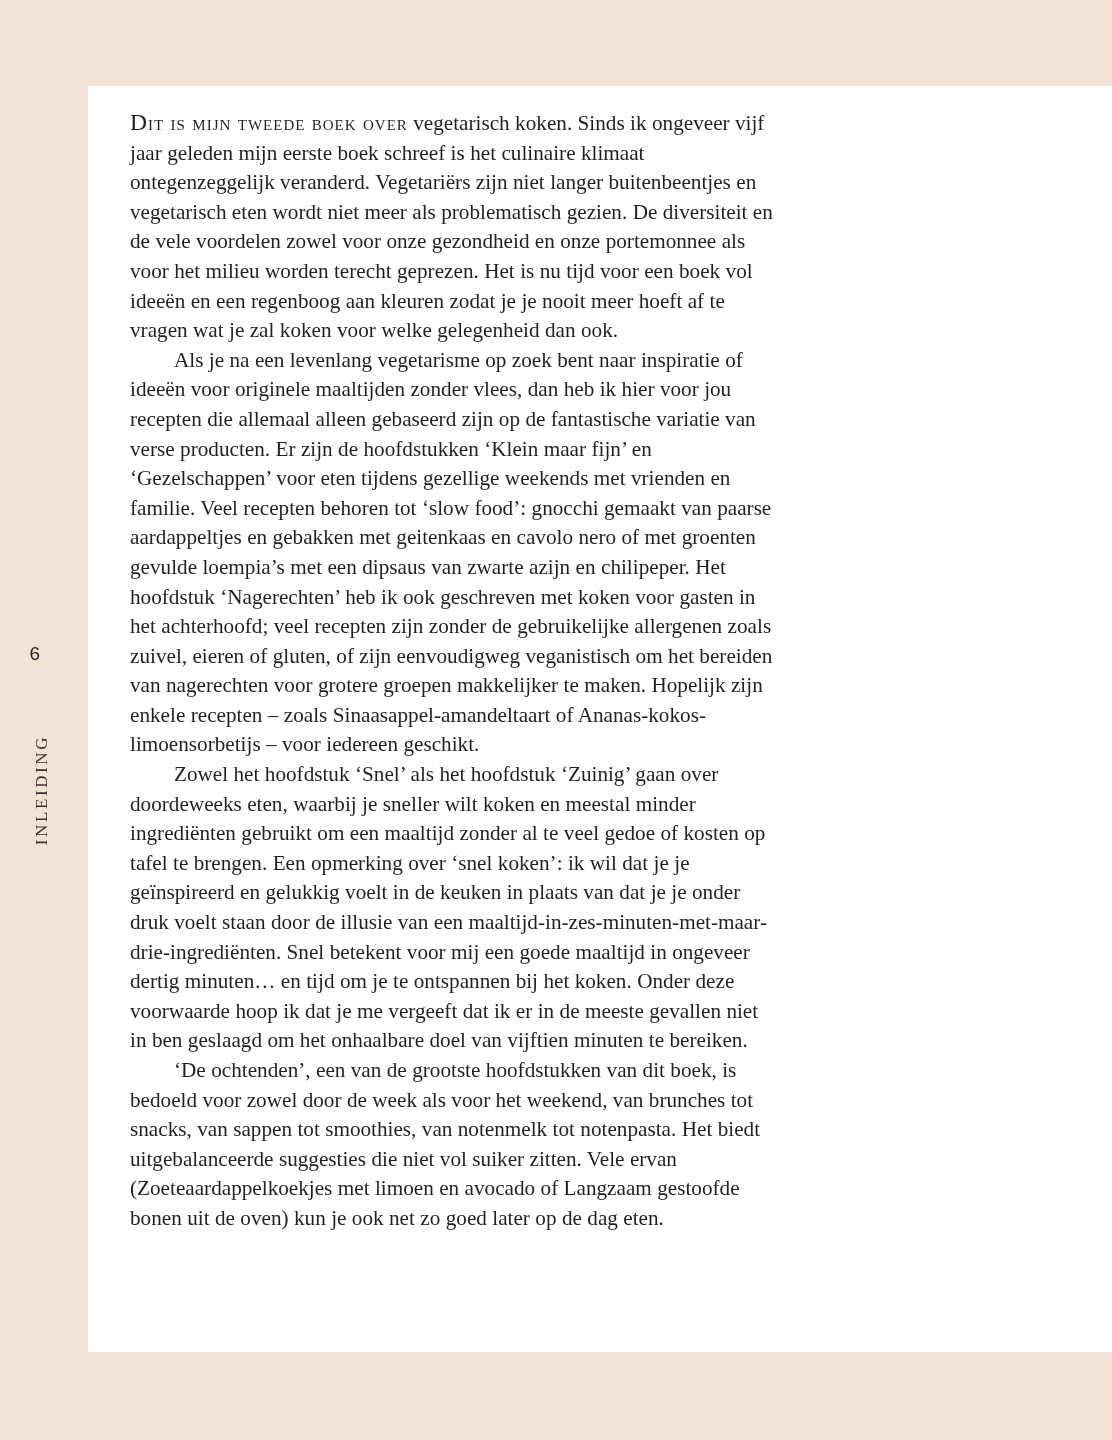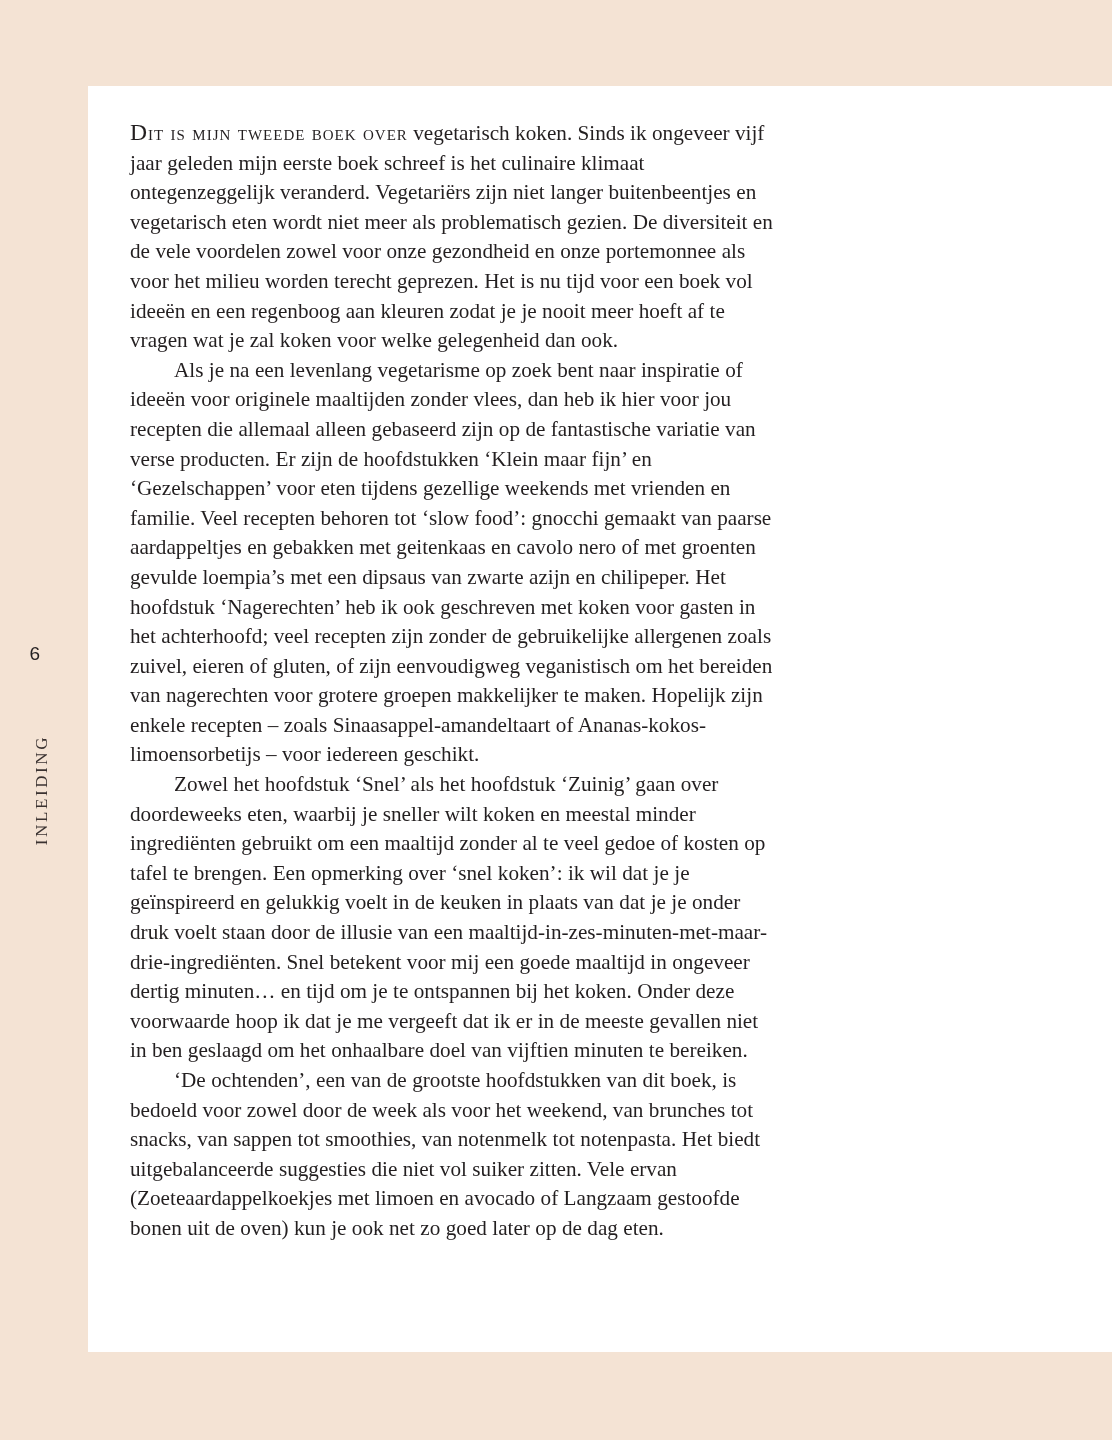--- a/index.html
+++ b/index.html
@@ -63,21 +63,21 @@
     font-size: 17px;
     letter-spacing: 2.6px;
     color: #3a3230;
     white-space: nowrap;
   }
 
   
   .column {
     position: absolute;
     left: 130px;
-    top: 118px;
+    top: 108px;
     width: 648px;
   }
   .column p {
     margin: 0;
     font-size: 21.2px;
     line-height: 29.6px;
     color: #231f20;
     text-align: left;
     hyphens: none;
     -webkit-hyphens: none;

